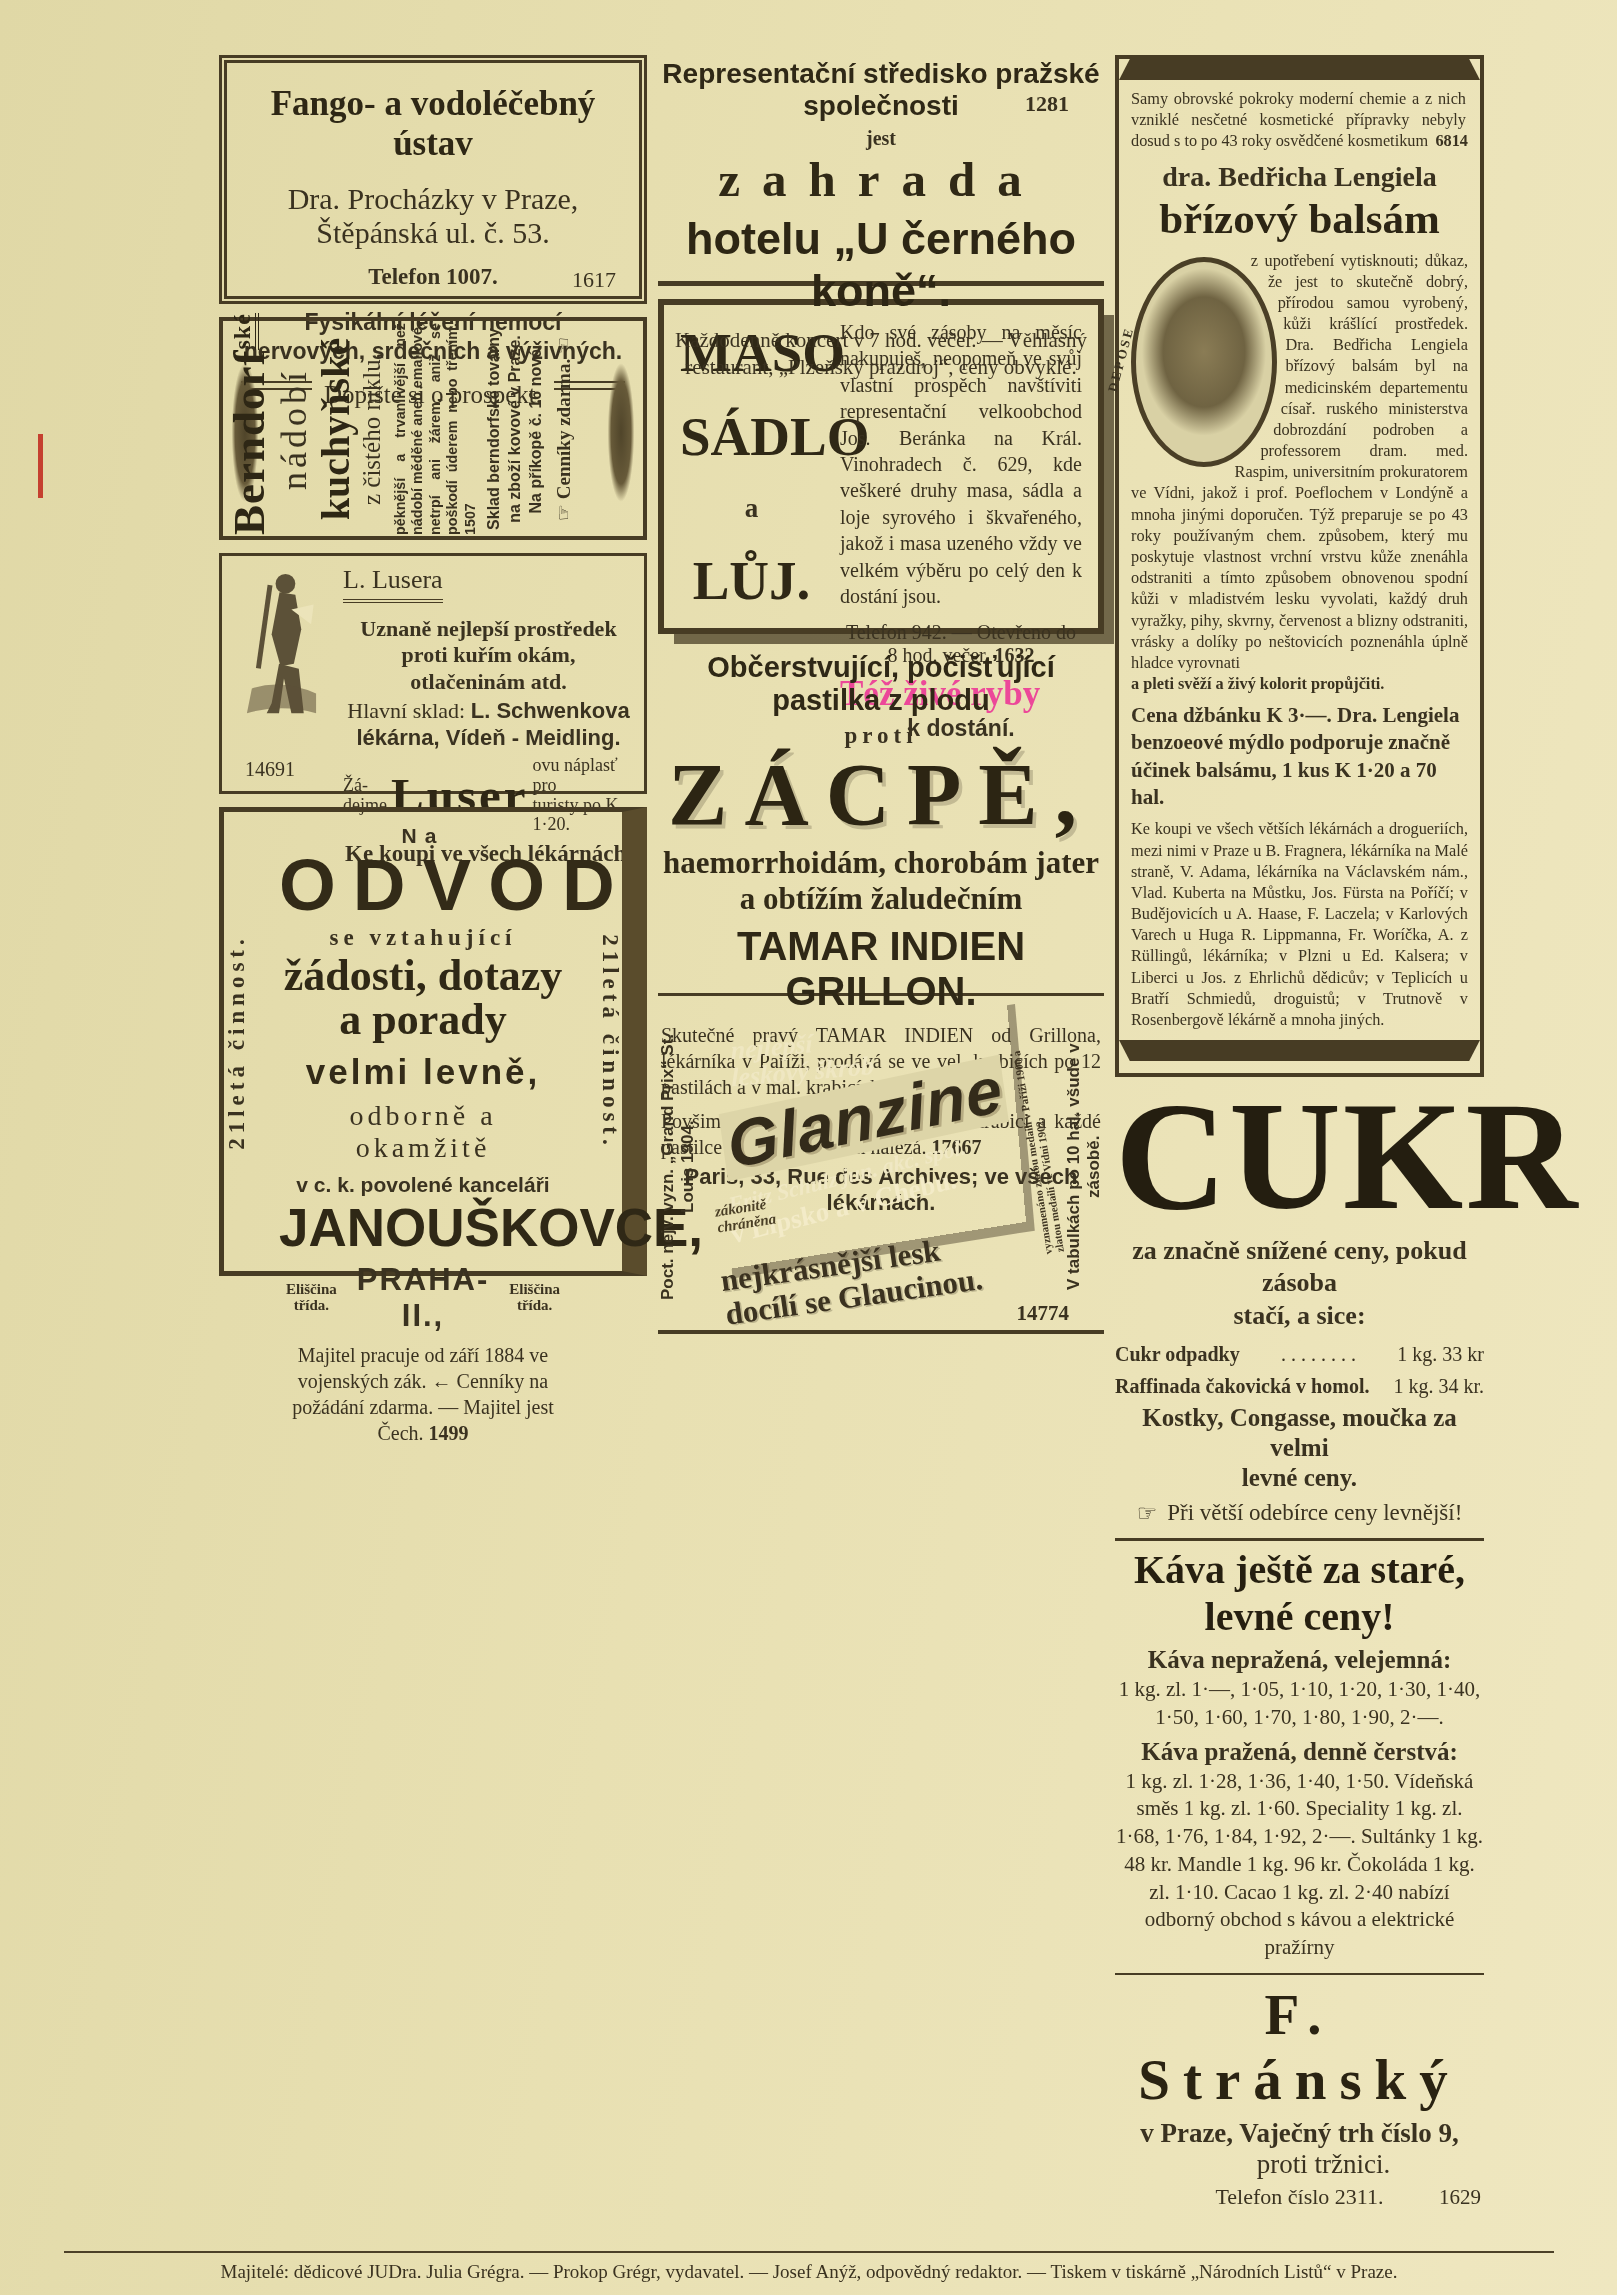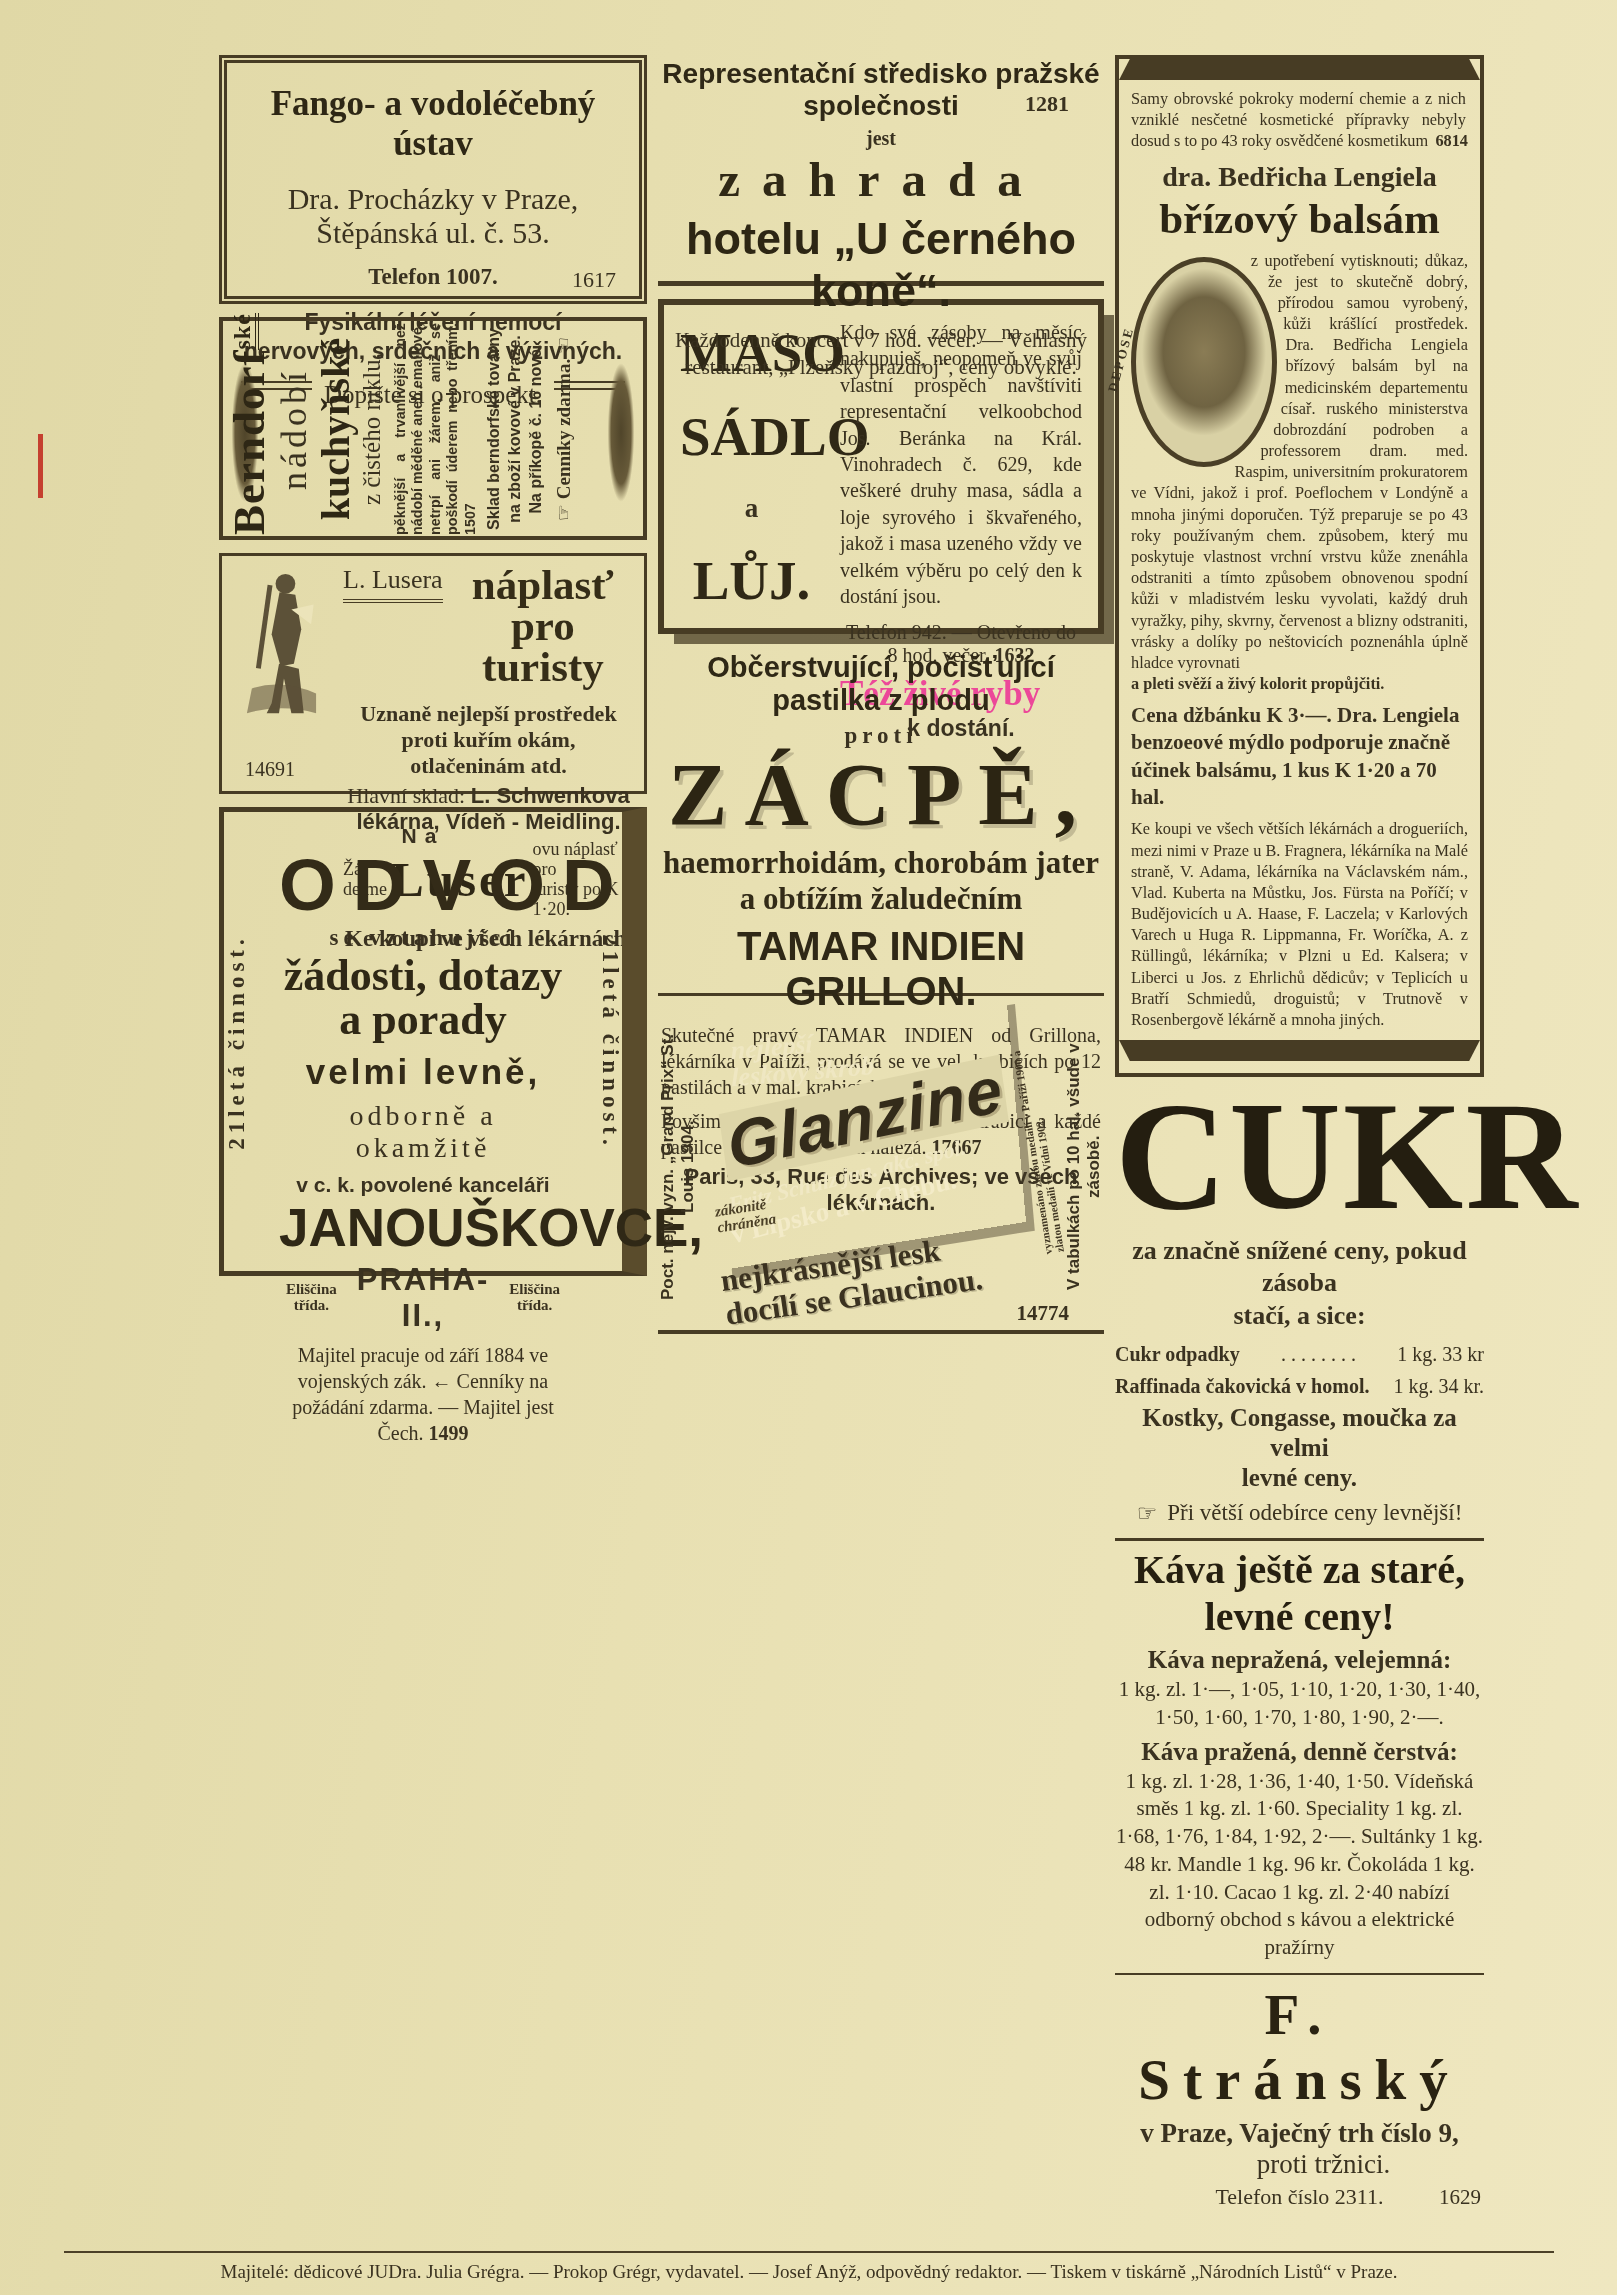--- a/index.html
+++ b/index.html
@@ -200,21 +200,20 @@
               <path d="M95 200 L80 280 L70 300 L95 300 L105 230 L120 300 L145 300 L135 210 Z"></path>
               <path d="M40 250 Q100 230 170 260 L170 300 Q100 280 30 300 Z" opacity="0.55"></path>
               <path d="M120 90 L165 80 L160 120 Z" fill="#ece4ba"></path>
             </g>
           </svg>
           <div class="hiker-num">14691</div>
         </div>
         <div class="lus-main">
           <div class="lus-head">
             <span class="lus-brand">L. Lusera</span>
-            <span class="lus-title">náplasť pro turisty</span>
           </div>
           <div class="lus-b1">Uznaně nejlepší prostředek proti kuřím okám, otlačeninám atd.</div>
           <div class="lus-b2"><span>Hlavní sklad:</span> <span class="b sans">L. Schwenkova lékárna, Vídeň - Meidling.</span></div>
           <div class="lus-line">
             <span class="lus-small"><span>Žá-</span><br><span>dejme</span></span>
             <span class="lus-big">Luser</span>
             <span class="lus-small"><span>ovu náplasť pro</span><br><span>turisty po K 1·20.</span></span>
           </div>
           <div class="lus-b3">Ke koupi ve všech lékárnách.</div>
         </div>

